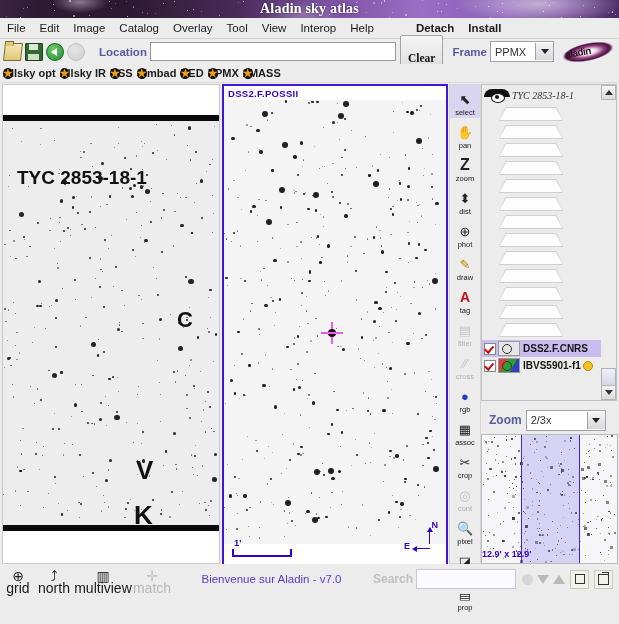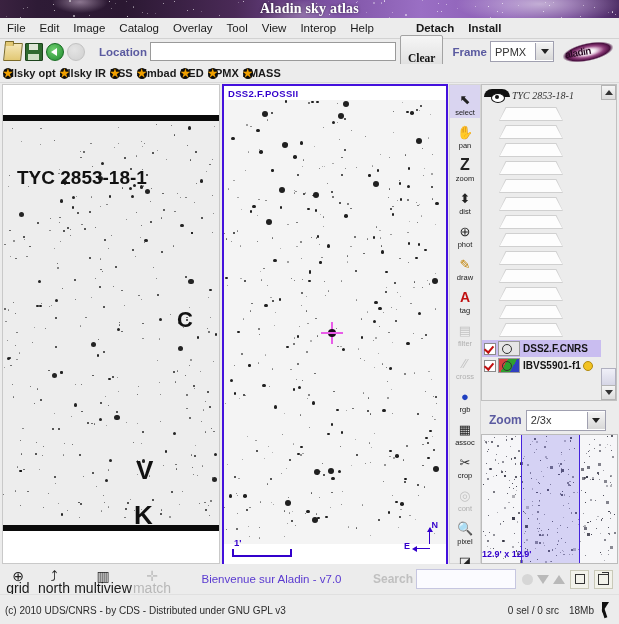--- a/index.html
+++ b/index.html
@@ -1767,20 +1767,13 @@
       <span class="arrowup"></span>
     </div>
     <div class="minibtn">
         <span class="sq"></span>
       </div>
     <div class="minibtn" style="margin-right:6px">
         <span class="ext"></span>
       </div>
   </div>
 
-  <div class="footer">
-    <span class="copy">(c) 2010 UDS/CNRS - by CDS - Distributed under GNU GPL v3</span>
-    <span class="fspacer"></span>
-    <span class="sel">0 sel / 0 src</span>
-    <span class="mem">18Mb</span>
-    <span class="memicon"></span>
-  </div>
 </div>
 
 </body></html>

